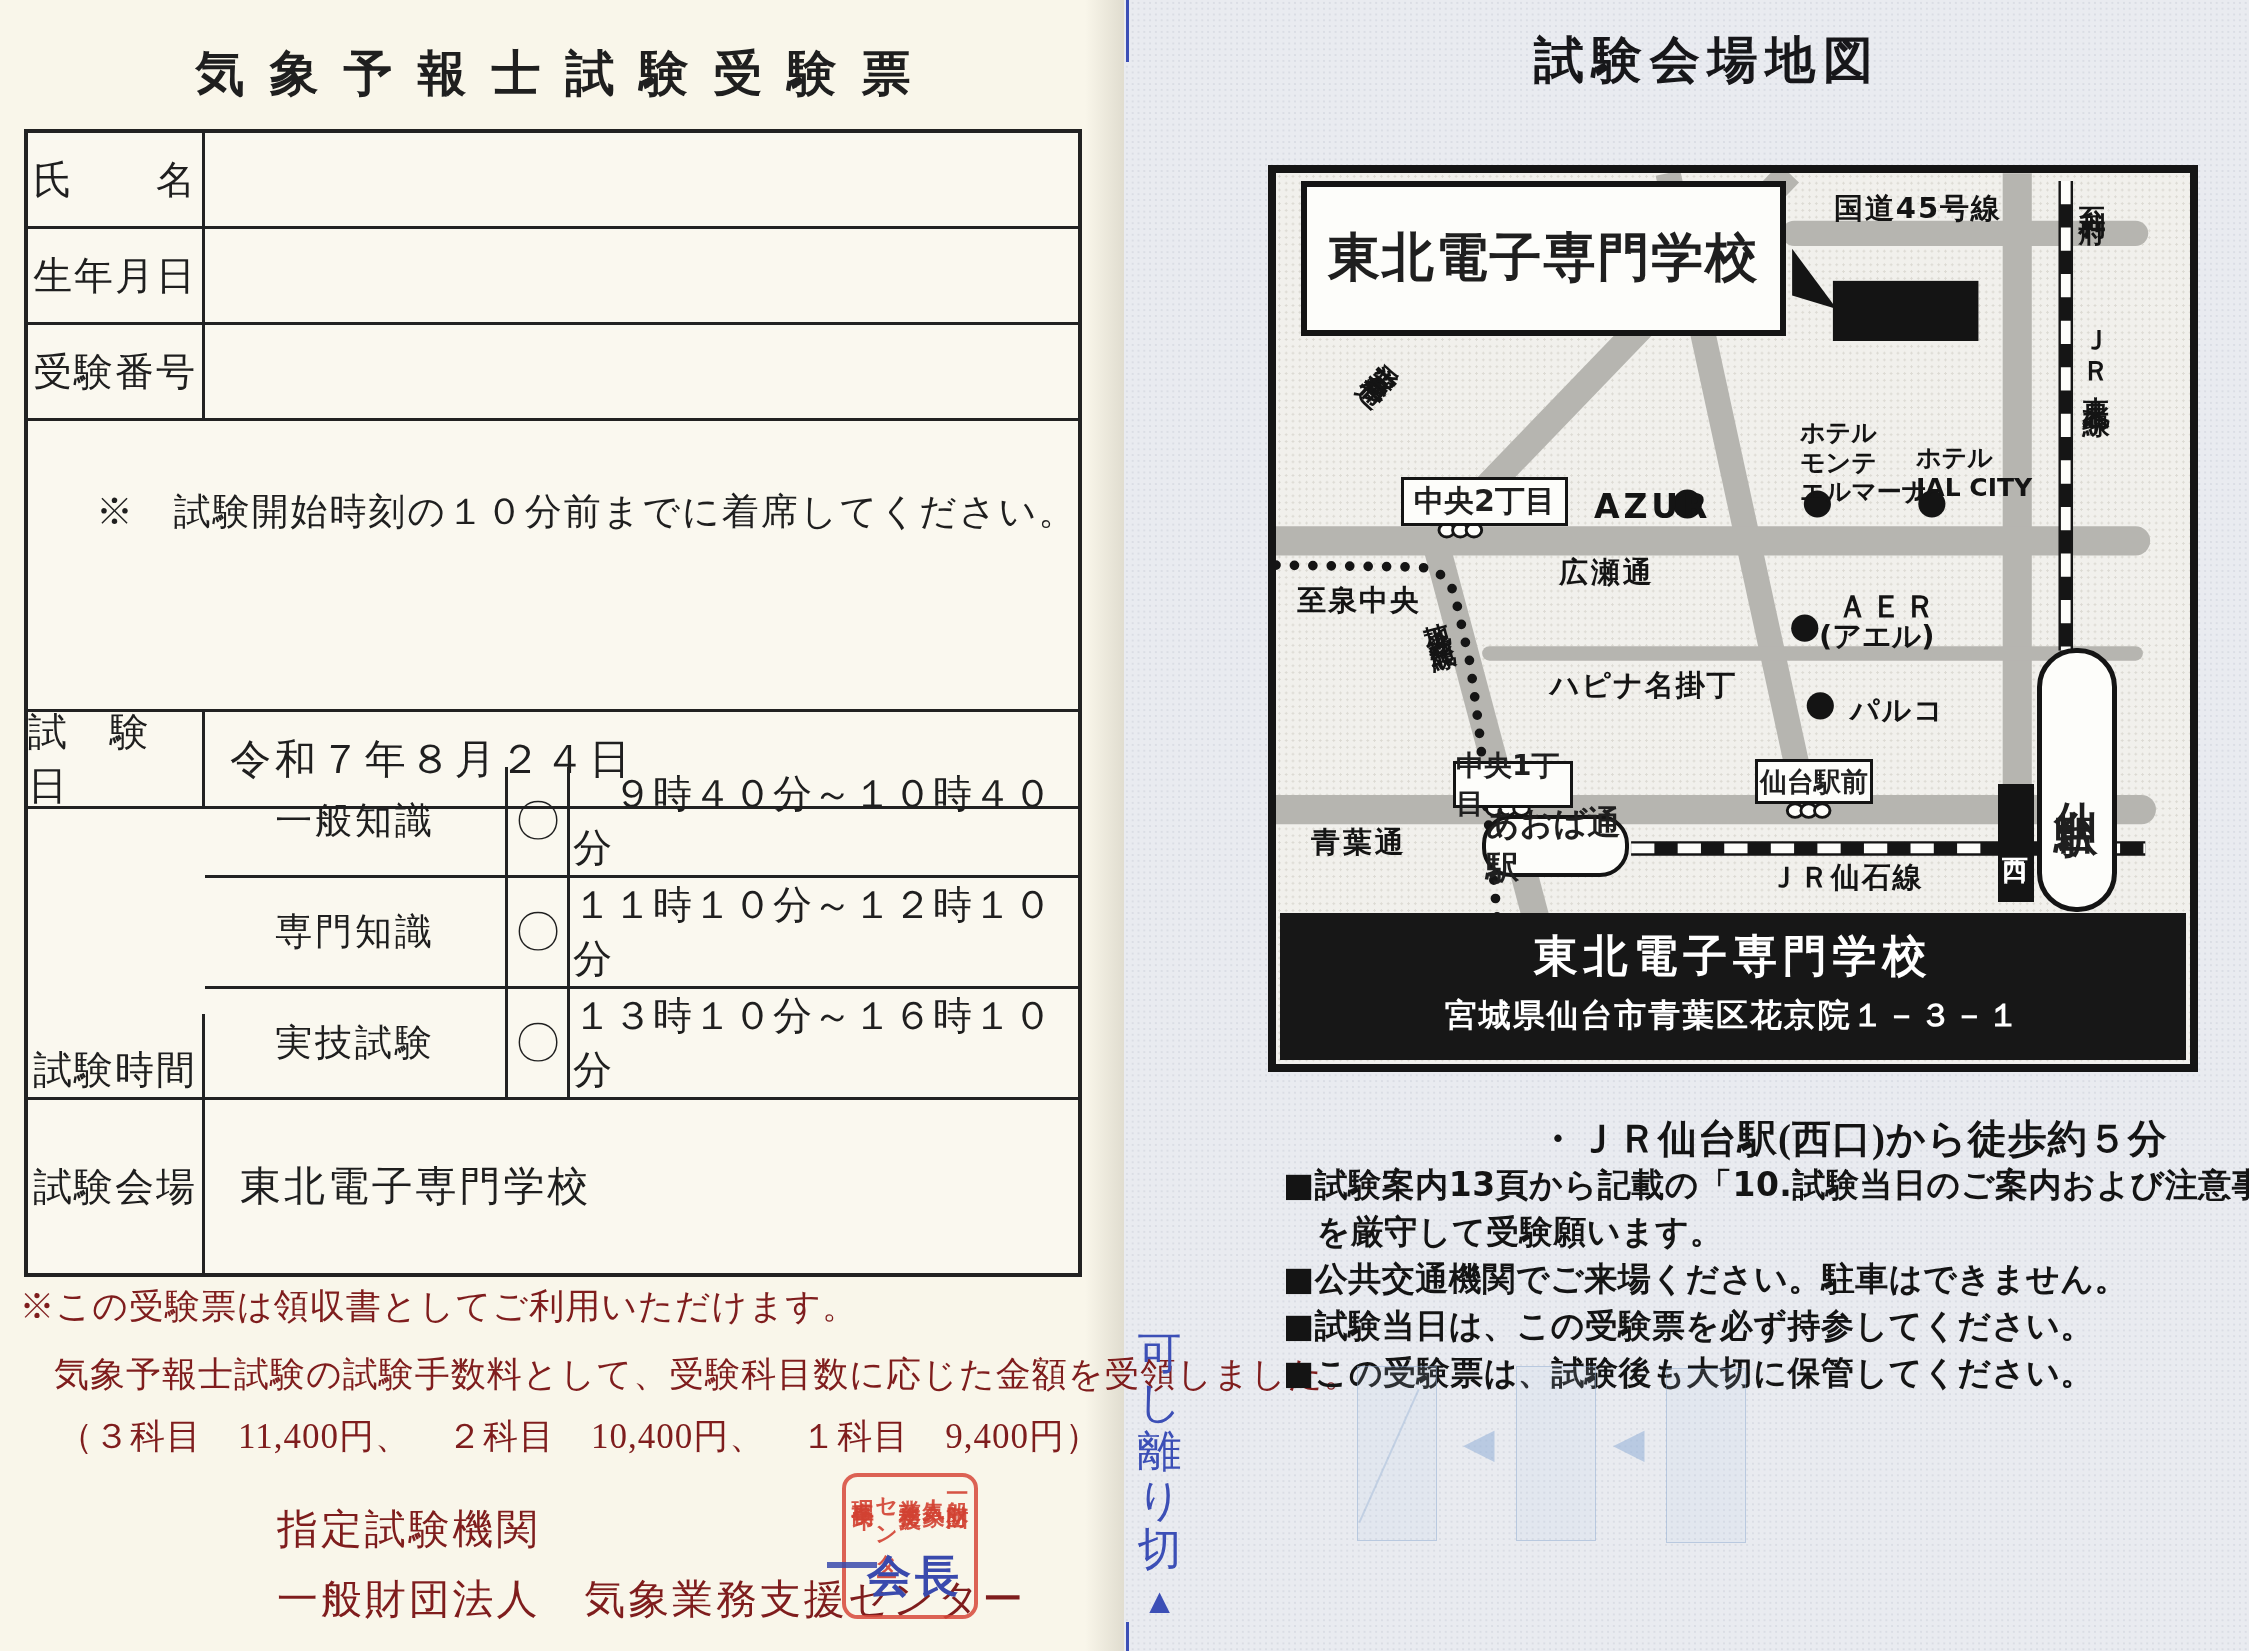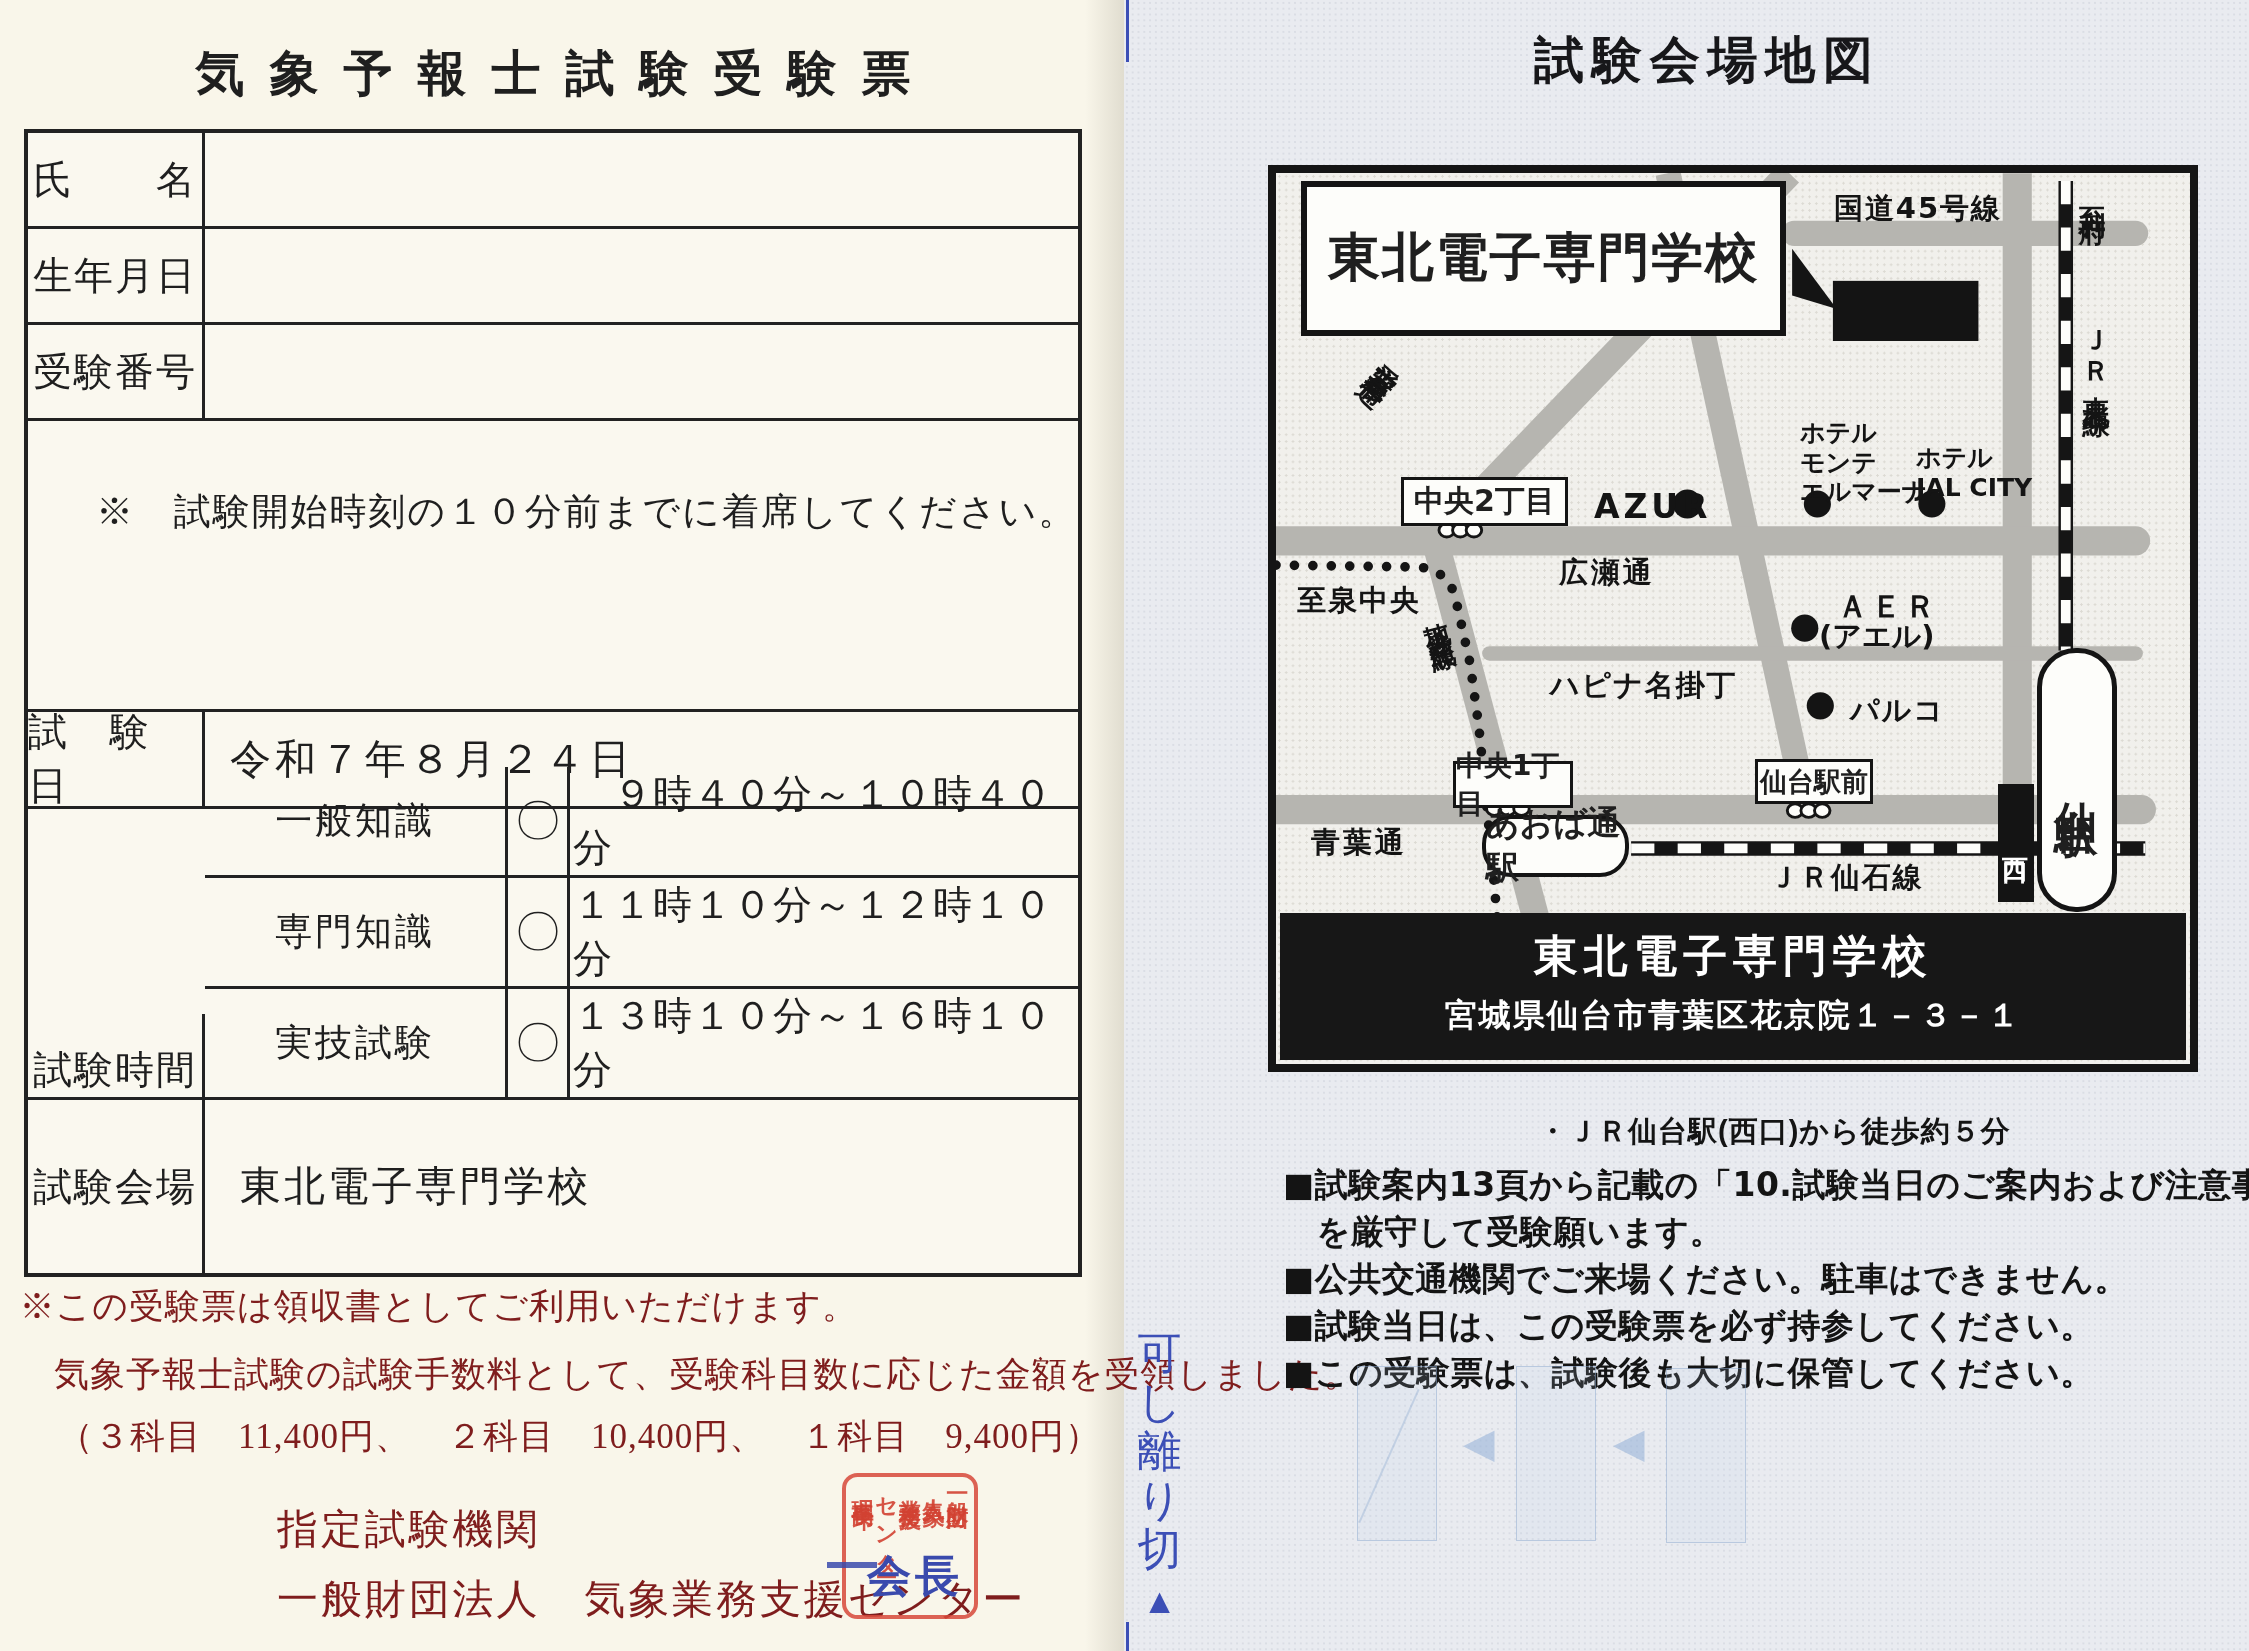--- a/index.html
+++ b/index.html
@@ -116,21 +116,21 @@
     display:flex; align-items:center; justify-content:center;
   }
   .west-exit span { writing-mode:vertical-rl; text-orientation:upright; color:#fff; font-family:"DejaVu Sans","Liberation Sans",sans-serif; font-size:26px; font-weight:bold; letter-spacing:5.8px; }
   .band {
     position:absolute; left:3.9px; right:3.9px; bottom:3.9px; height:147px; background:#171717;
     color:#fff; text-align:center; font-family:"DejaVu Sans","Liberation Sans",sans-serif;
   }
   .band .b1 { font-size:44px; font-weight:bold; letter-spacing:5.8px; padding-top:13.6px; }
   .band .b2 { font-size:32px; font-weight:bold; letter-spacing:1.9px; padding-top:7.8px; }
 
-  .access { position:absolute; left:1538px; top:1112px; font-family:Liberation Sans, sans-serif; font-size:29px; font-weight:bold; letter-spacing:1px; color:#141414; }
+  .access { position:absolute; left:1538px; top:1112px; font-family:Liberation Serif, serif; font-size:39px; font-weight:bold; letter-spacing:1px; color:#141414; }
   .notes  { position:absolute; left:1283px; top:1161px; font-family:"DejaVu Sans","Liberation Sans",sans-serif; font-size:33px; font-weight:bold; color:#141414; }
   .notes div { line-height:47px; white-space:nowrap; letter-spacing:0.5px; }
 
   .ghost { position:absolute; width:80px; height:175px; border:1.9px solid rgba(135,165,205,.45); background:rgba(190,210,235,.15); }
   .ghost-tri { position:absolute; font-size:41px; color:rgba(145,175,215,.55); }
   .ghost-line { position:absolute; width:1.9px; height:146px; background:rgba(135,165,205,.35); transform:rotate(24deg); }
 </style>
 </head>
 <body>
 

